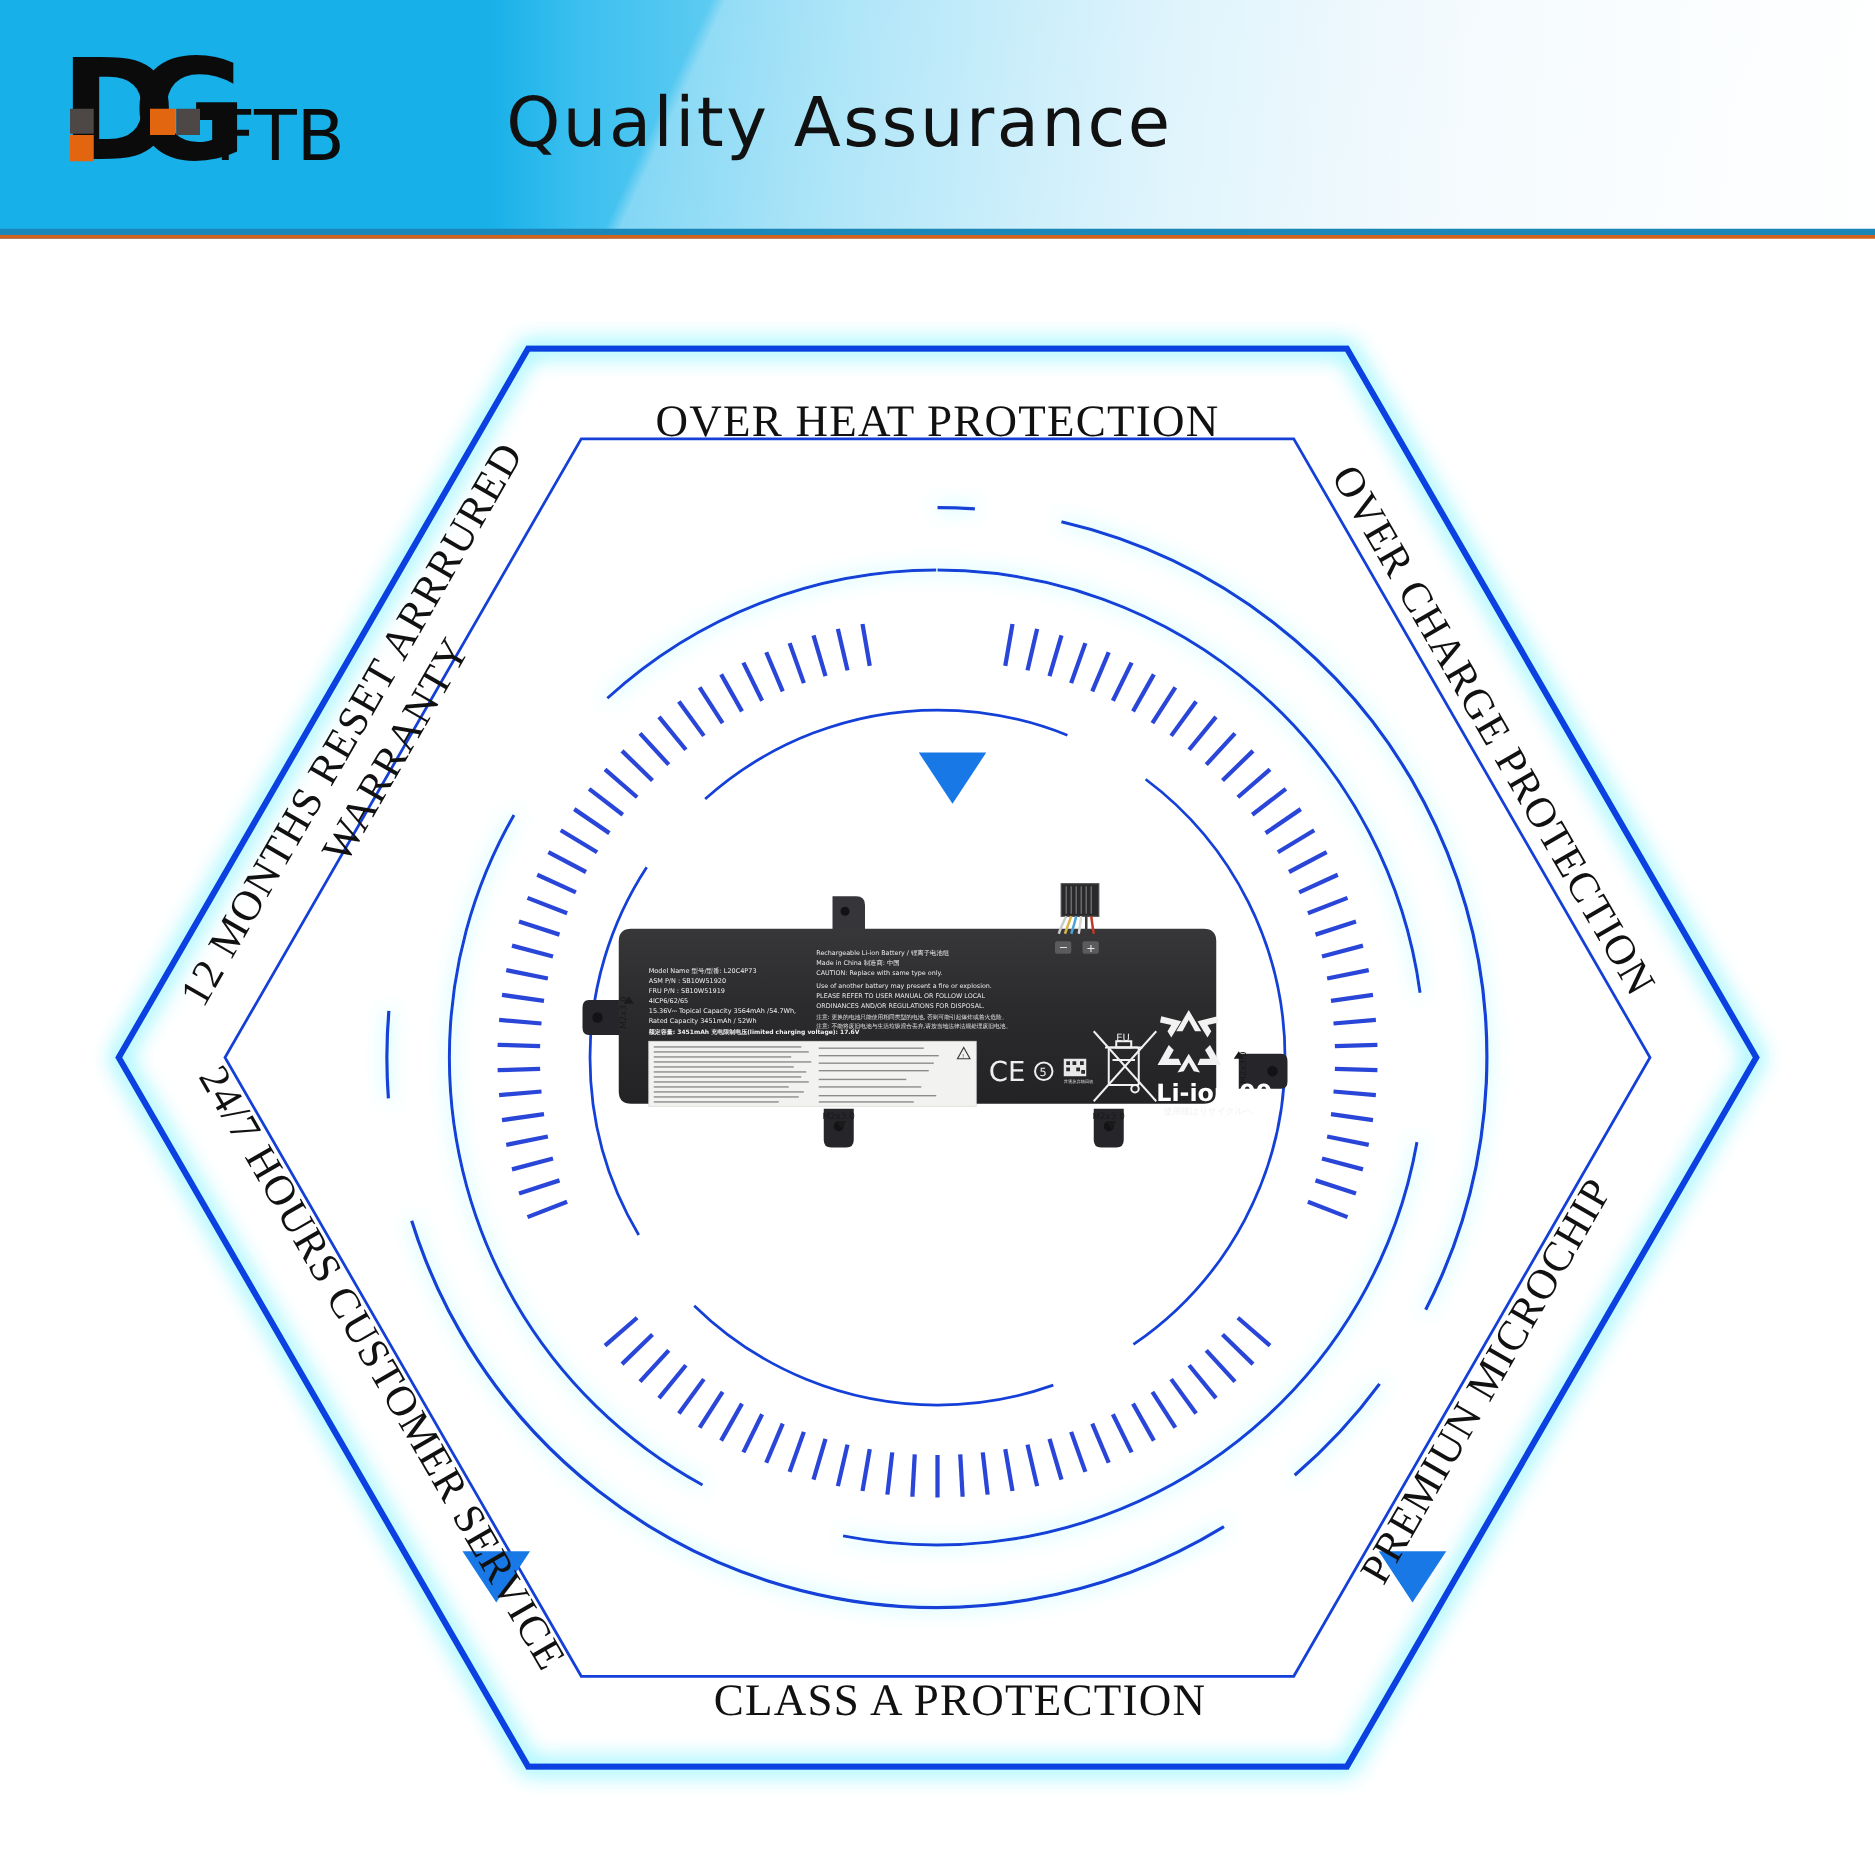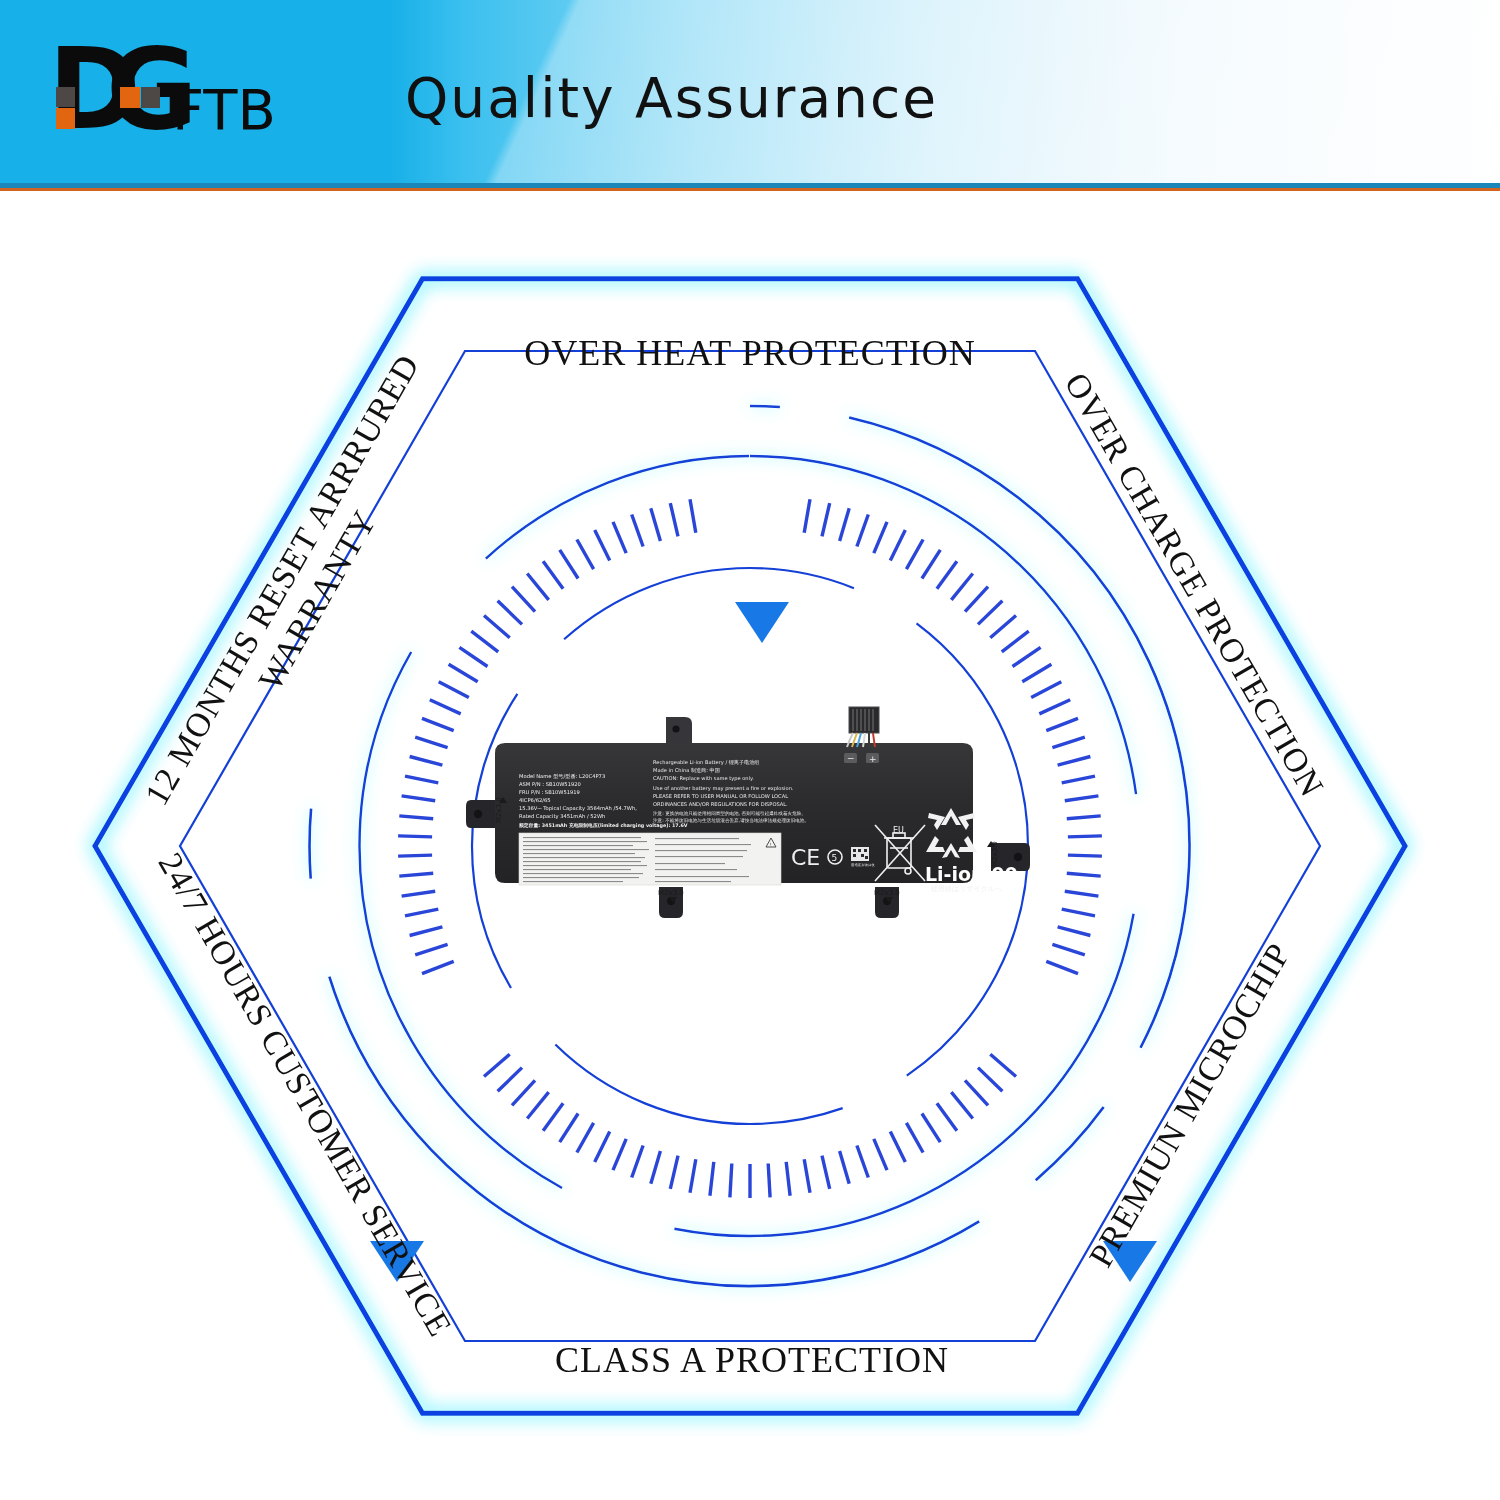--- a/index.html
+++ b/index.html
@@ -93,26 +93,26 @@
 
   
   .hexlabel {
     position: absolute;
     font-family: "Liberation Serif", serif;
     color: #111111;
     white-space: nowrap;
     letter-spacing: 1px;
   }
   #label-overheat {
-    left: 750px; top: 353px;
+    left: 750px; top: 337px;
     transform: translate(-50%, -50%);
     font-size: 36px;
   }
   #label-classa {
-    left: 752px; top: 1360px;
+    left: 768px; top: 1360px;
     transform: translate(-50%, -50%);
     font-size: 36px;
   }
   #label-overcharge {
     left: 1194px; top: 585px;
     transform: translate(-50%, -50%) rotate(60deg);
     font-size: 34px;
   }
   #label-microchip {
     left: 1190px; top: 1105px;

